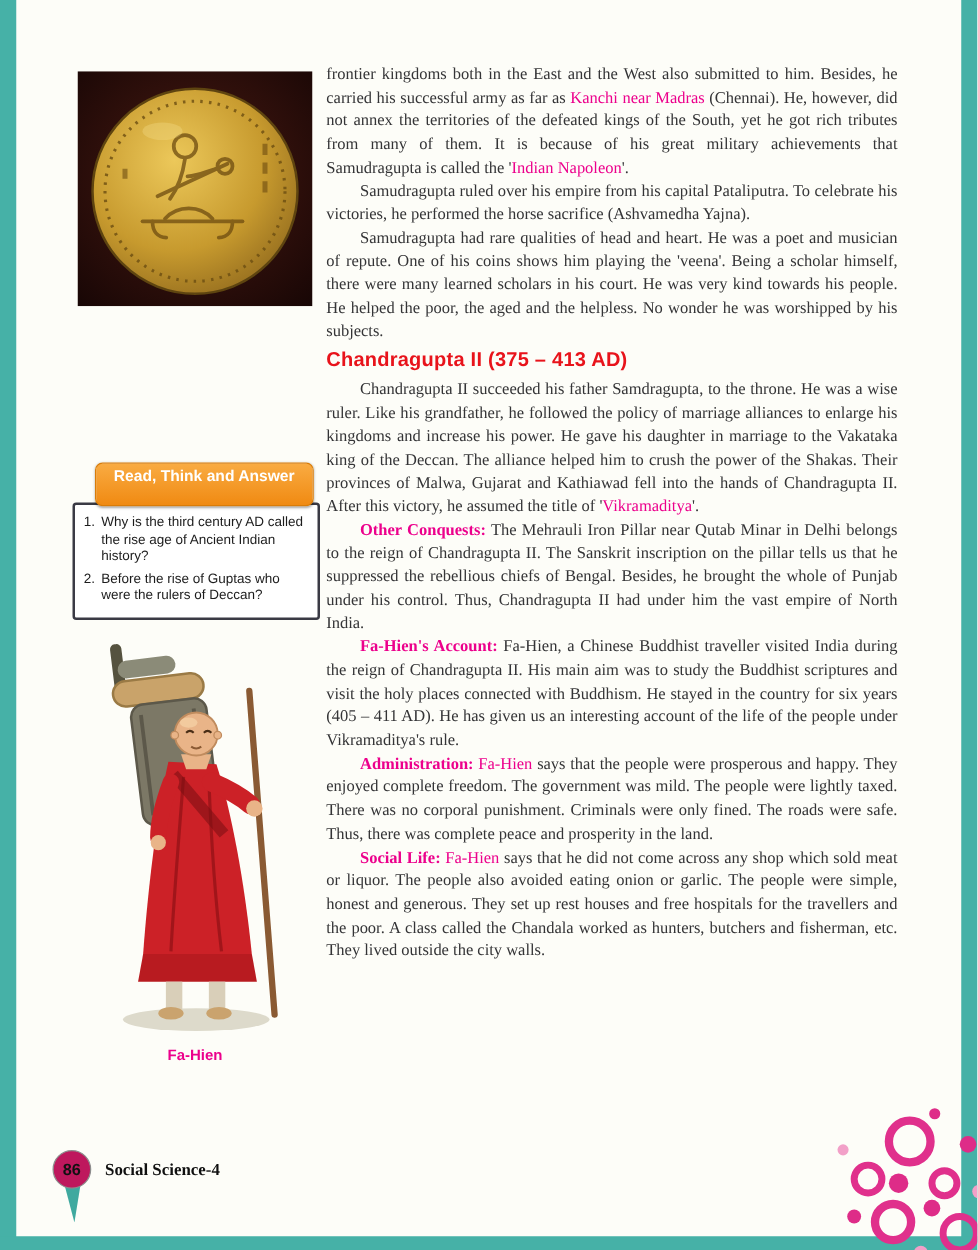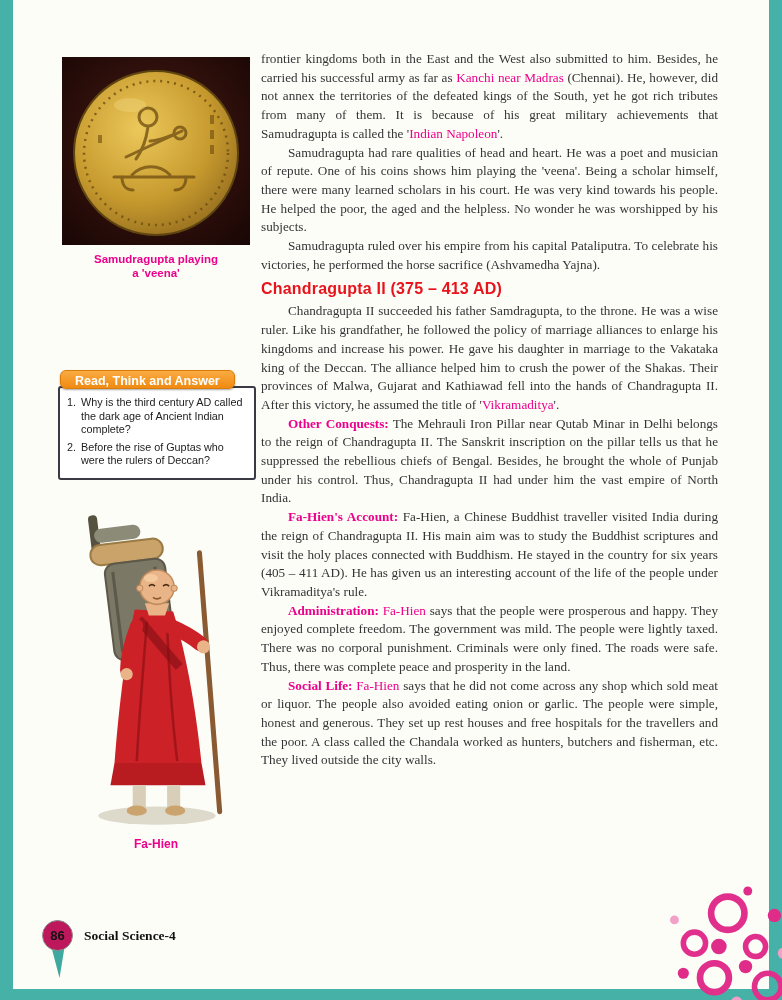--- a/index.html
+++ b/index.html
@@ -17,24 +17,24 @@
   
   .coin-block{position:absolute;left:62px;top:57px;width:188px;height:188px;}
   .coin-block svg{display:block;}
   .coin-caption{
     position:absolute;left:38px;top:252px;width:236px;text-align:center;
     color:#ec008c;font-family:"Liberation Sans",sans-serif;
     font-size:11.5px;font-weight:bold;line-height:14px;
   }
   .rta{position:absolute;left:58px;top:370px;width:198px;}
   .rta-tab{
-    display:inline-block;position:relative;z-index:2;margin-left:2px;
+    display:inline-block;position:relative;z-index:2;margin-left:18px;
     background:linear-gradient(#f9ab42,#f08a12);
     color:#fff;font-family:"Liberation Sans",sans-serif;font-weight:bold;
-    font-size:12.5px;padding:3px 14px 0;border-radius:6px;
+    font-size:12.5px;padding:3px 14px 16px;border-radius:6px;
     border:1px solid #d97c08;box-shadow:0 1px 2px rgba(0,0,0,.35);
   }
   .rta-body{
     margin-top:-3px;background:#fff;border:2px solid #3a3a44;border-radius:3px;
     padding:8px 7px 10px 7px;
     font-family:"Liberation Sans",sans-serif;font-size:10.8px;line-height:13.6px;color:#1c1c1c;
   }
   .q{display:flex;margin-bottom:4px;}
   .q:last-child{margin-bottom:0;}
   .qnum{width:14px;flex:none;}
@@ -116,31 +116,27 @@
       </g>
       <g fill="#6e4c10" opacity="0.6">
         <rect x="148" y="58" width="4" height="9"></rect>
         <rect x="148" y="73" width="4" height="9"></rect>
         <rect x="148" y="88" width="4" height="9"></rect>
         <rect x="36" y="78" width="4" height="8"></rect>
       </g>
       <ellipse cx="68" cy="48" rx="16" ry="7" fill="#f4dd8a" opacity="0.35"></ellipse>
     </svg>
   </figure>
-  <div class="coin-caption">
-    <span>Samudragupta playing</span><br>
-    <span>a 'veena'</span>
-  </div>
 
   <div class="rta">
     <div class="rta-tab">Read, Think and Answer</div>
     <div class="rta-body">
       <div class="q">
         <span class="qnum">1.</span>
-        <span class="qtext">Why is the third century AD called the dark age of Ancient Indian complete?</span>
+        <span class="qtext">Why is the third century AD called the rise age of Ancient Indian history?</span>
       </div>
       <div class="q">
         <span class="qnum">2.</span>
         <span class="qtext">Before the rise of Guptas who were the rulers of Deccan?</span>
       </div>
     </div>
   </div>
 
   <figure class="fahien-block" style="margin:0">
     <svg width="182" height="344" viewBox="0 0 180 340">
@@ -173,22 +169,22 @@
       <rect x="64" y="292" width="13" height="22" fill="#d9cfb9"></rect>
       <rect x="98" y="292" width="13" height="22" fill="#d9cfb9"></rect>
       <ellipse cx="68" cy="317" rx="10" ry="5" fill="#caa36e"></ellipse>
       <ellipse cx="106" cy="317" rx="10" ry="5" fill="#caa36e"></ellipse>
     </svg>
   </figure>
   <div class="fahien-caption">Fa-Hien</div>
 
   <div class="main">
     <p class="para first"><span>frontier kingdoms both in the East and the West also submitted to him. Besides, he carried his successful army as far as </span><span class="pink">Kanchi near Madras</span><span> (Chennai). He, however, did not annex the territories of the defeated kings of the South, yet he got rich tributes from many of them. It is because of his great military achievements that Samudragupta is called the '</span><span class="pink">Indian Napoleon</span><span>'.</span></p>
+    <p class="para"><span>Samudragupta ruled over his empire from his capital Pataliputra. To celebrate his victories, he performed the horse sacrifice (Ashvamedha Yajna).</span></p>
     <p class="para"><span>Samudragupta had rare qualities of head and heart. He was a poet and musician of repute. One of his coins shows him playing the 'veena'. Being a scholar himself, there were many learned scholars in his court. He was very kind towards his people. He helped the poor, the aged and the helpless. No wonder he was worshipped by his subjects.</span></p>
-    <p class="para"><span>Samudragupta ruled over his empire from his capital Pataliputra. To celebrate his victories, he performed the horse sacrifice (Ashvamedha Yajna).</span></p>
     <h2 class="heading">Chandragupta II (375 – 413 AD)</h2>
     <p class="para"><span>Chandragupta II succeeded his father Samdragupta, to the throne. He was a wise ruler. Like his grandfather, he followed the policy of marriage alliances to enlarge his kingdoms and increase his power. He gave his daughter in marriage to the Vakataka king of the Deccan. The alliance helped him to crush the power of the Shakas. Their provinces of Malwa, Gujarat and Kathiawad fell into the hands of Chandragupta II. After this victory, he assumed the title of '</span><span class="pink">Vikramaditya</span><span>'.</span></p>
     <p class="para"><span class="plabel">Other Conquests:</span><span> The Mehrauli Iron Pillar near Qutab Minar in Delhi belongs to the reign of Chandragupta II. The Sanskrit inscription on the pillar tells us that he suppressed the rebellious chiefs of Bengal. Besides, he brought the whole of Punjab under his control. Thus, Chandragupta II had under him the vast empire of North India.</span></p>
     <p class="para"><span class="plabel">Fa-Hien's Account:</span><span> Fa-Hien, a Chinese Buddhist traveller visited India during the reign of Chandragupta II. His main aim was to study the Buddhist scriptures and visit the holy places connected with Buddhism. He stayed in the country for six years (405 – 411 AD). He has given us an interesting account of the life of the people under Vikramaditya's rule.</span></p>
     <p class="para"><span class="plabel">Administration:</span><span class="pink"> Fa-Hien</span><span> says that the people were prosperous and happy. They enjoyed complete freedom. The government was mild. The people were lightly taxed. There was no corporal punishment. Criminals were only fined. The roads were safe. Thus, there was complete peace and prosperity in the land.</span></p>
     <p class="para"><span class="plabel">Social Life:</span><span class="pink"> Fa-Hien</span><span> says that he did not come across any shop which sold meat or liquor. The people also avoided eating onion or garlic. The people were simple, honest and generous. They set up rest houses and free hospitals for the travellers and the poor. A class called the Chandala worked as hunters, butchers and fisherman, etc. They lived outside the city walls.</span></p>
   </div>
 
   <div class="pin-tail"></div>
   <div class="page-badge">86</div>

